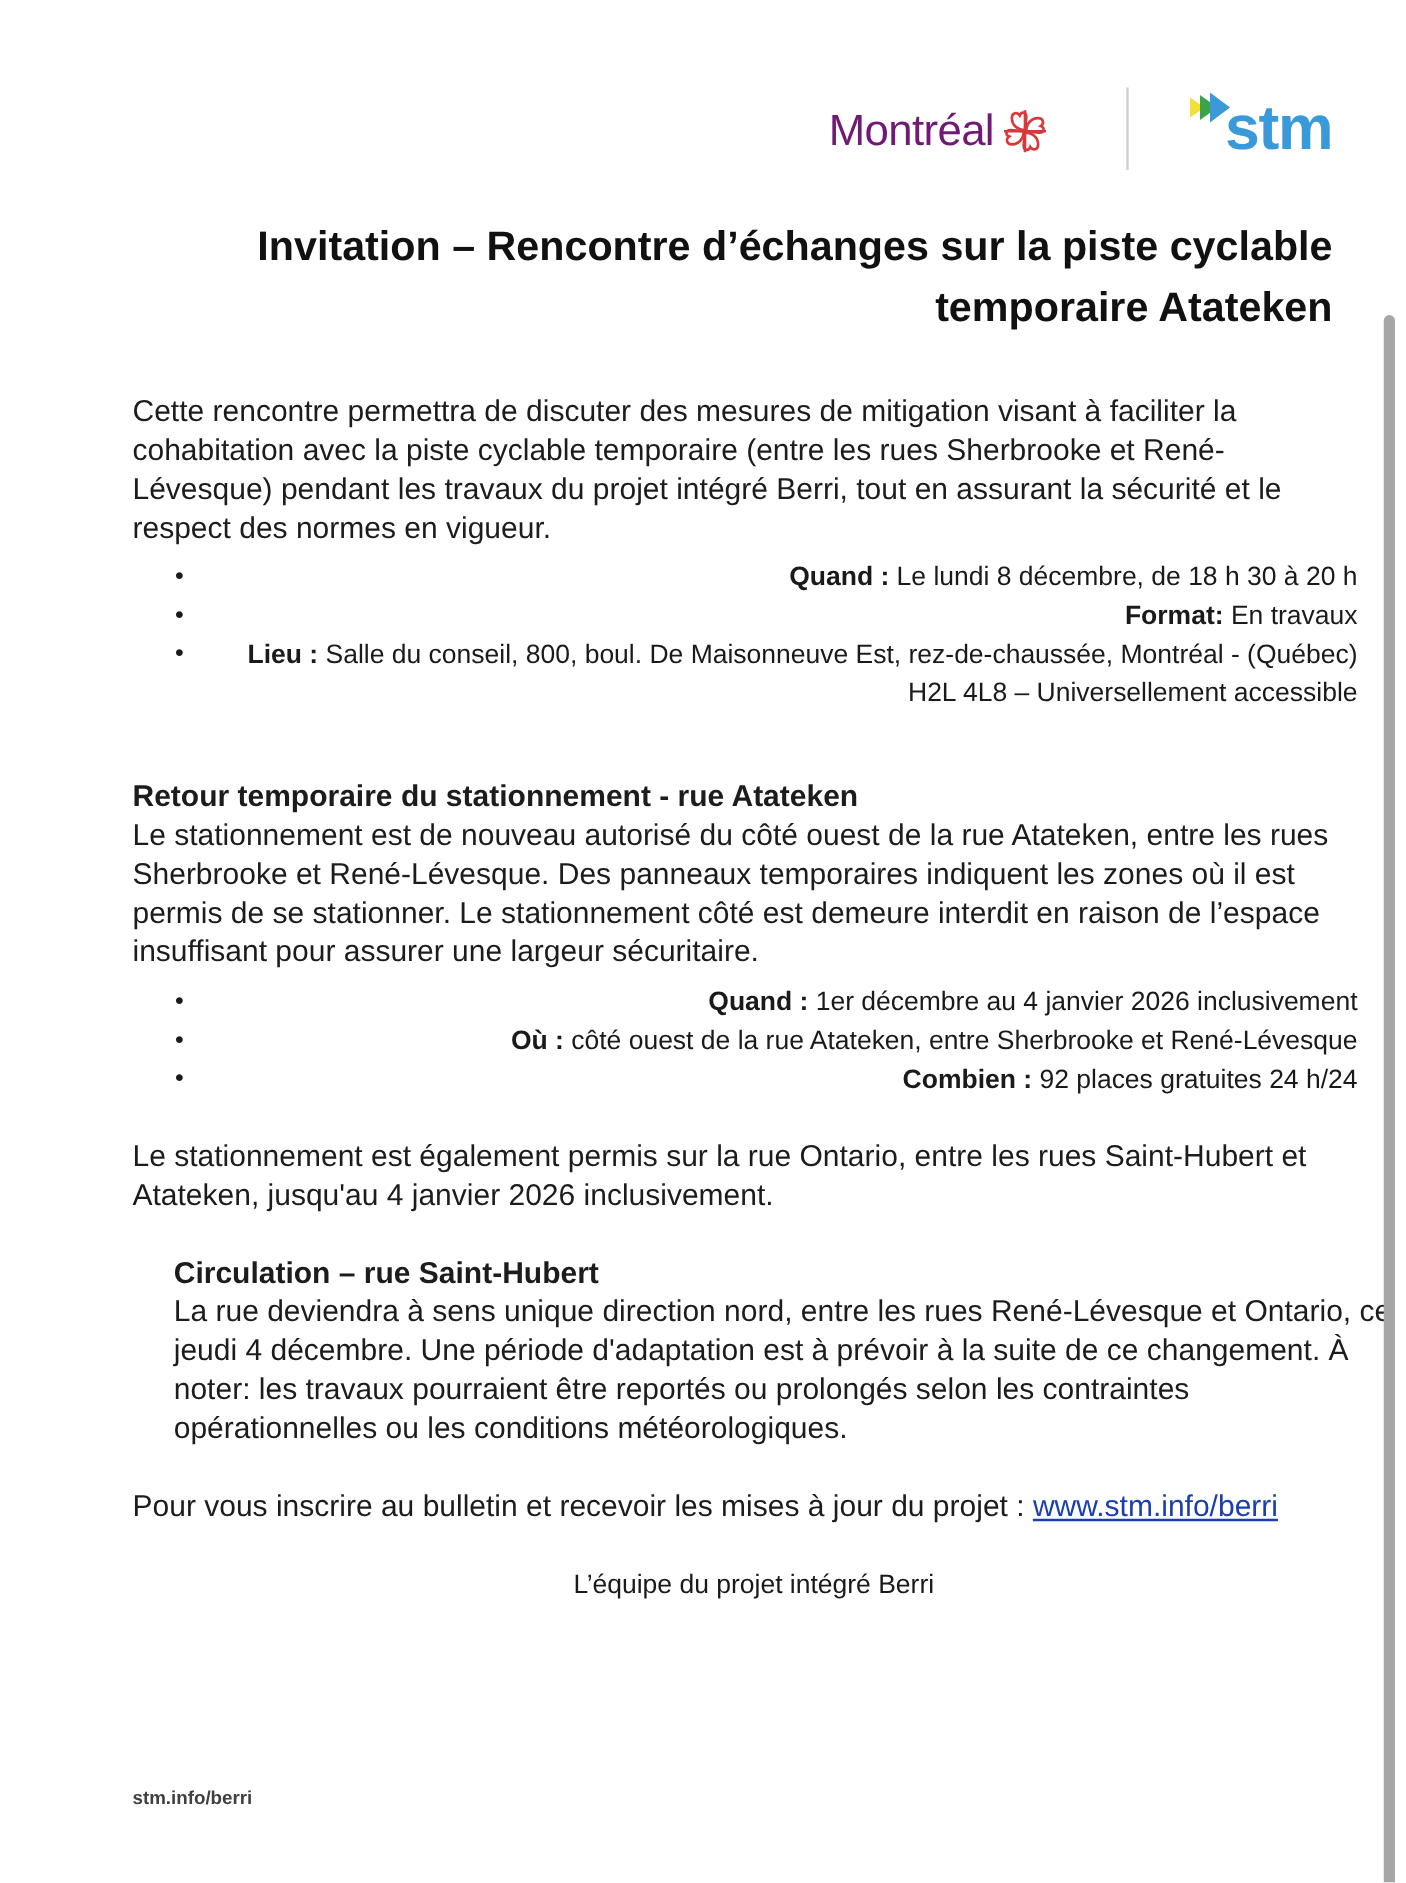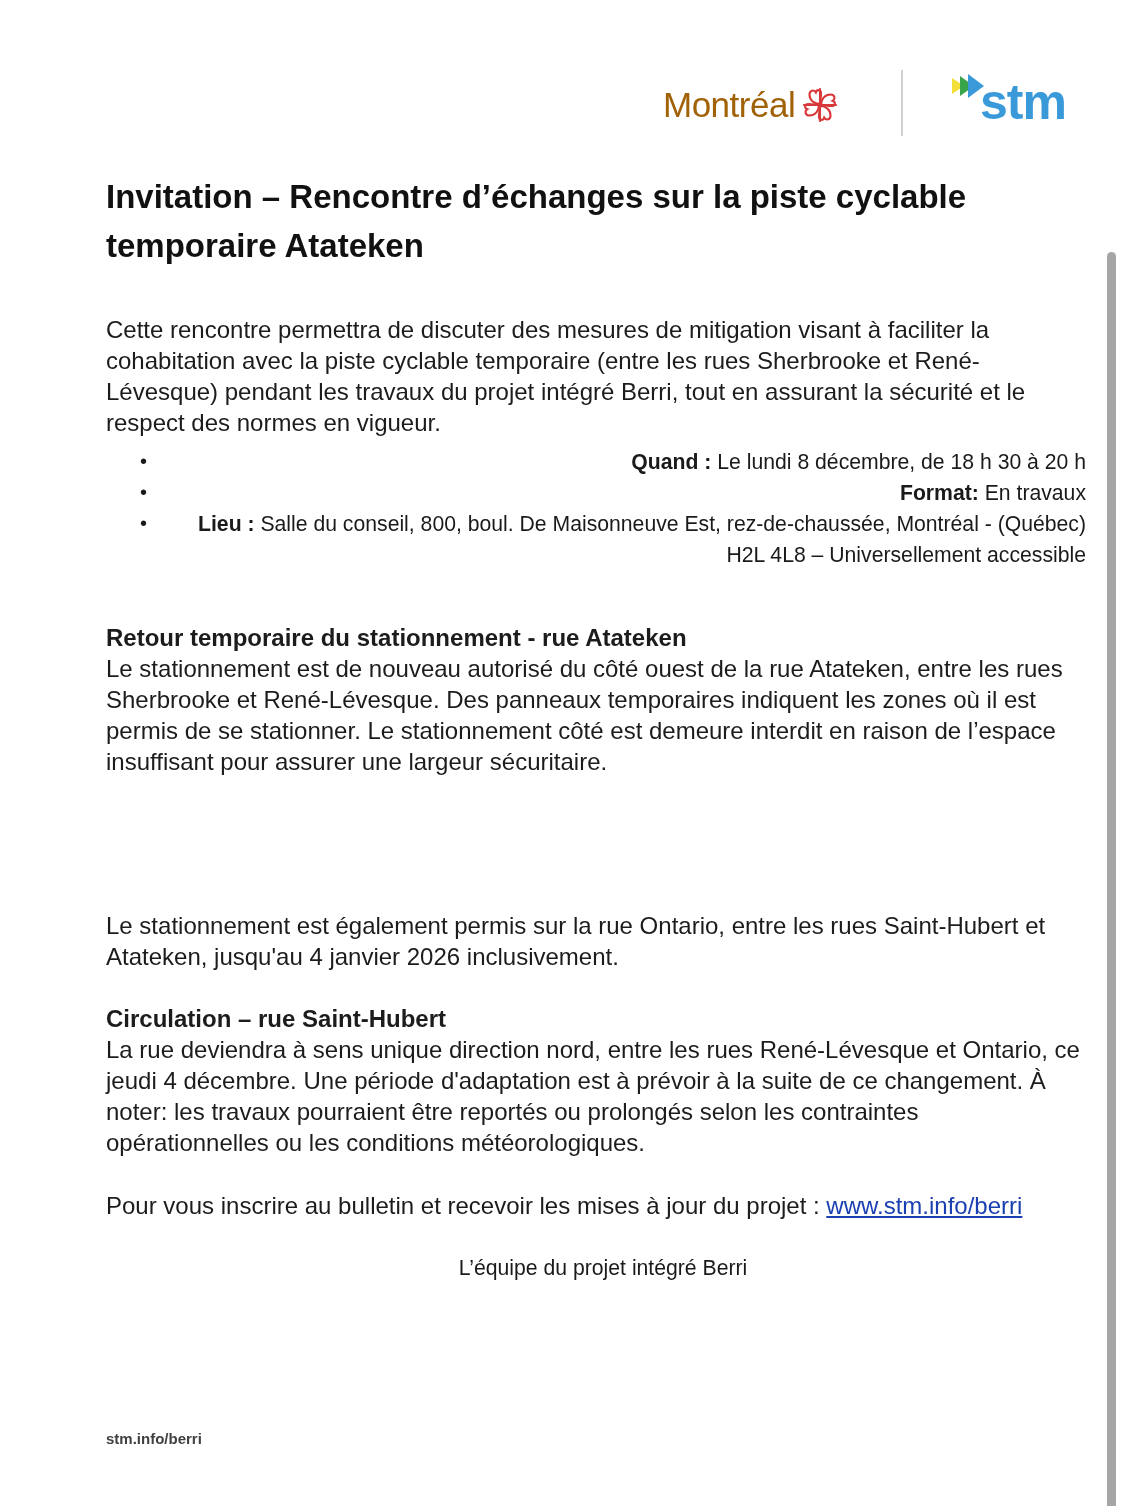--- a/index.html
+++ b/index.html
@@ -5,49 +5,49 @@
   * { box-sizing: border-box; margin: 0; padding: 0; }
   html, body {
     width: 1125px; height: 1506px; background: #ffffff; overflow: hidden;
     font-family: "Liberation Sans", "DejaVu Sans", sans-serif; color: #1a1a1a;
   }
   .page { position: relative; width: 1125px; height: 1506px; }
 
   
   .logos { position: absolute; top: 68px; left: 0; width: 1125px; height: 70px; }
   .montreal { position: absolute; left: 663px; top: 16px; display: flex; align-items: center; }
-  .montreal-word { font-family: "Liberation Sans", sans-serif; font-size: 35px; color: #a16207; letter-spacing: -0.5px; }
+  .montreal-word { font-family: "Liberation Sans", sans-serif; font-size: 35px; color: #701a75; letter-spacing: -0.5px; }
   .montreal-flower { width: 42px; height: 42px; margin-left: 4px; }
   .logo-divider { position: absolute; left: 901px; top: 2px; width: 2px; height: 66px; background: #d0d0d0; }
   .stm { position: absolute; left: 950px; top: 4px; width: 130px; height: 60px; }
   .stm-chevrons { position: absolute; left: 0; top: 2px; width: 40px; height: 30px; }
   .stm-word { position: absolute; left: 30px; top: 5px; font-family: "Liberation Sans", sans-serif; font-weight: bold; font-size: 50px; color: #3a9ad9; letter-spacing: -1px; line-height: 1; }
 
   
   .title {
     position: absolute; left: 106px; top: 172px; width: 960px;
-    font-size: 33px; font-weight: bold; line-height: 49px; color: #111;
+    font-size: 33px; font-weight: bold; line-height: 49px; color: #111; text-align: right;
   }
 
   .body {
     position: absolute; left: 106px; width: 980px;
     font-size: 24px; line-height: 31px; color: #1c1c1c;
   }
   .p1 { top: 314px; }
   .list { position: absolute; left: 106px; width: 980px; font-size: 21.2px; line-height: 31px; list-style: none; }
   .list li { position: relative; padding-left: 71px; text-align: right; }
   .list li::before { content: "\2022"; position: absolute; left: 34px; top: 0; font-size: 20px; }
   .list1 { top: 446px; }
   .list2 { top: 786px; }
   .list b { font-weight: bold; }
 
   .h2 { font-weight: bold; }
   .sec1 { top: 622px; }
   .p3 { top: 910px; }
-  .sec2 { top: 1003px; }
+  .sec2 { top: 1003px; margin-left: 33px; }
   .p5 { top: 1190px; }
   .p5 a { color: #1a3fb0; text-decoration: underline; }
   .signature { position: absolute; top: 1252px; left: 0; width: 1206px; text-align: center; font-size: 21.2px; line-height: 31px; }
 
   .footer-link { position: absolute; left: 106px; top: 1430px; font-size: 15px; font-weight: bold; color: #404040; }
 
   
   .scrollbar { position: absolute; left: 1107px; top: 252px; width: 9px; height: 1254px; background: #a6a6a6; border-radius: 5px 5px 0 0; }
 </style>
 </head>
@@ -88,20 +88,25 @@
     <li><b>Quand :</b><span> Le lundi 8 décembre, de 18 h 30 à 20 h</span></li>
     <li><b>Format:</b><span> En travaux</span></li>
     <li><b>Lieu :</b><span> Salle du conseil, 800, boul. De Maisonneuve Est, rez-de-chaussée, Montréal - (Québec) H2L 4L8 – Universellement accessible</span></li>
   </ul>
 
   <div class="body sec1">
     <div class="h2">Retour temporaire du stationnement - rue Atateken</div>
     <p>Le stationnement est de nouveau autorisé du côté ouest de la rue Atateken, entre les rues Sherbrooke et René-Lévesque. Des panneaux temporaires indiquent les zones où il est permis de se stationner. Le stationnement côté est demeure interdit en raison de l’espace insuffisant pour assurer une largeur sécuritaire.</p>
   </div>
 
+  <ul class="list list2">
+    <li><b>Quand :</b><span> 1er décembre au 4 janvier 2026 inclusivement</span></li>
+    <li><b>Où :</b><span> côté ouest de la rue Atateken, entre Sherbrooke et René-Lévesque</span></li>
+    <li><b>Combien :</b><span> 92 places gratuites 24 h/24</span></li>
+  </ul>
 
   <p class="body p3">Le stationnement est également permis sur la rue Ontario, entre les rues Saint-Hubert et Atateken, jusqu'au 4 janvier 2026 inclusivement.</p>
 
   <div class="body sec2">
     <div class="h2">Circulation – rue Saint-Hubert</div>
     <p>La rue deviendra à sens unique direction nord, entre les rues René-Lévesque et Ontario, ce jeudi 4 décembre. Une période d'adaptation est à prévoir à la suite de ce changement. À noter: les travaux pourraient être reportés ou prolongés selon les contraintes opérationnelles ou les conditions météorologiques.</p>
   </div>
 
   <p class="body p5"><span>Pour vous inscrire au bulletin et recevoir les mises à jour du projet : </span><a>www.stm.info/berri</a></p>
 

